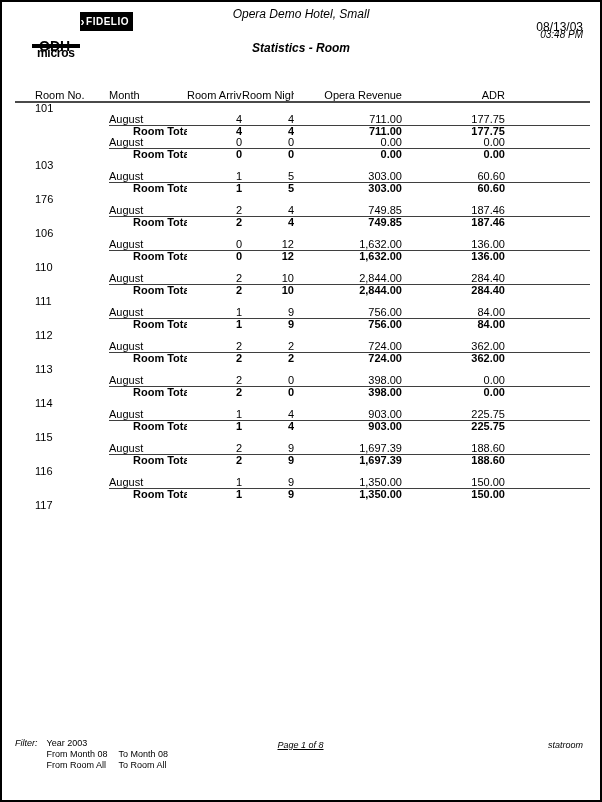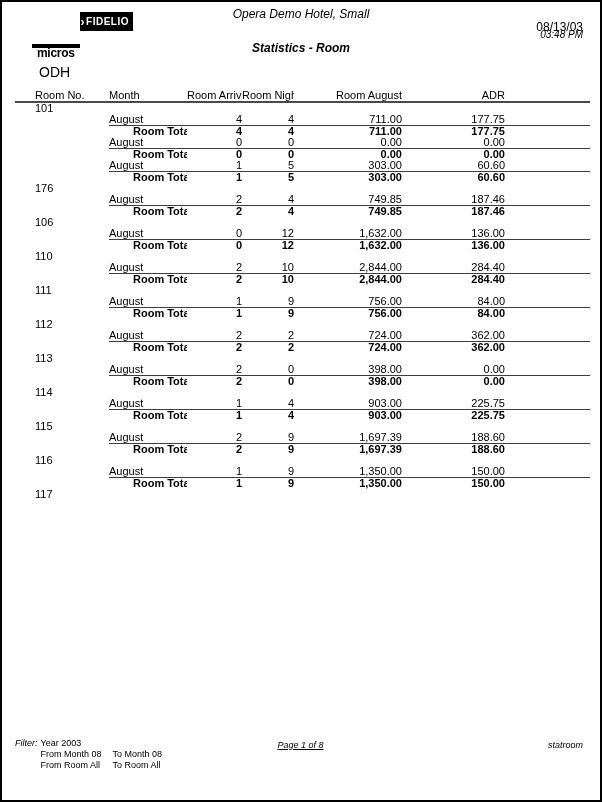--- a/index.html
+++ b/index.html
@@ -12,42 +12,42 @@
   .logo { position:absolute; left:30px; top:10px; display:flex; align-items:stretch; height:19px; }
   .logo-micros {
     border:2px solid #000; background:#fff; color:#000; font-weight:bold;
     font-size:12px; line-height:15px; padding:0 3px; letter-spacing:-0.3px;margin-top:32px;
   }
   .logo-fidelio {
     background:#000; color:#fff; font-weight:bold; font-size:10px;
     display:flex; align-items:center; padding:0 4px 0 1px; letter-spacing:0.5px;
   }
   .logo-arrow { font-size:12px; font-weight:bold; margin-right:1px; line-height:10px; }
-  .odh { position:absolute; left:37px; top:36px; font-weight:normal; font-size:14px;margin-top:26px; }
+  .odh { position:absolute; left:37px; top:36px; font-weight:bold; font-size:14px; }
   .hotel-name { position:absolute; left:0; right:0; top:5px; text-align:center; font-style:italic; font-size:12px; }
   .report-title { position:absolute; left:0; right:0; top:39px; text-align:center; font-style:italic; font-weight:bold; font-size:12px; }
   .hdr-date { position:absolute; right:17px; top:18px; font-size:12px; }
   .hdr-time { position:absolute; right:17px; top:27px; font-style:italic; font-size:10px; }
   
   table.report { position:absolute; top:88px; left:13px; width:575px; border-collapse:collapse; table-layout:fixed; }
   table.report td, table.report th { font-size:11px; line-height:11px; padding:0; overflow:hidden; white-space:nowrap; }
   thead th { font-weight:normal; text-align:left; vertical-align:bottom; padding:2px 0 13px 0; border-bottom:2px solid #4a4a4a; }
   thead th.ar { text-align:right; }
   td.num, th.ar { text-align:right; }
   .room-row td { padding-top:3px; }
   .room-row td.room-no { padding-left:20px;margin-top:11px; }
   thead th.room-no-h { padding-left:20px; }
   .month-row td { padding:5px 0 3px 0; }
   .total-row td { border-top:1px solid #3f3f3f; padding:4px 0 0 0; font-weight:bold; }
   .total-row td:first-child { border-top:none; }
   .total-label { padding-left:24px !important; }
   
   .footer { position:absolute; left:13px; right:14px; top:736px; font-size:9px; line-height:11px; }
   .filter-block { display:flex; align-items:flex-start; }
-  .filter-label { font-style:italic; margin-right:3px;text-align:right; }
+  .filter-label { font-style:italic; margin-right:9px;text-align:right; }
   .filter-line { display:flex; }
   .filter-line .fl-left { width:72px; }
   .page-num { position:absolute; left:0; right:0; top:2px; text-align:center; font-style:italic;text-decoration:underline; }
   .report-id { position:absolute; right:3px; top:2px; font-style:italic; }
 </style>
 </head>
 <body>
 
 <div class="page">
 
@@ -73,21 +73,21 @@
         <col style="width:108px">
         <col style="width:103px">
         <col style="width:85px">
     </colgroup>
     <thead>
       <tr>
         <th class="room-no-h">Room No.</th>
         <th>Month</th>
         <th class="ar">Room Arrivals</th>
         <th class="ar">Room Nights</th>
-        <th class="ar">Room August</th>
+        <th class="ar">Opera Revenue</th>
         <th class="ar">ADR</th>
         <th></th>
       </tr>
     </thead>
     <tbody>
         <tr class="room-row">
           <td class="room-no">101</td>
           <td colspan="6"></td>
         </tr>
         <tr class="month-row">
@@ -118,20 +118,24 @@
           <td></td>
         </tr>
         <tr class="total-row">
           <td></td>
           <td class="total-label">Room Total</td>
           <td class="num">0</td>
           <td class="num">0</td>
           <td class="num">0.00</td>
           <td class="num">0.00</td>
           <td></td>
+        </tr>
+        <tr class="room-row">
+          <td class="room-no">103</td>
+          <td colspan="6"></td>
         </tr>
         <tr class="month-row">
           <td></td>
           <td>August</td>
           <td class="num">1</td>
           <td class="num">5</td>
           <td class="num">303.00</td>
           <td class="num">60.60</td>
           <td></td>
         </tr>

